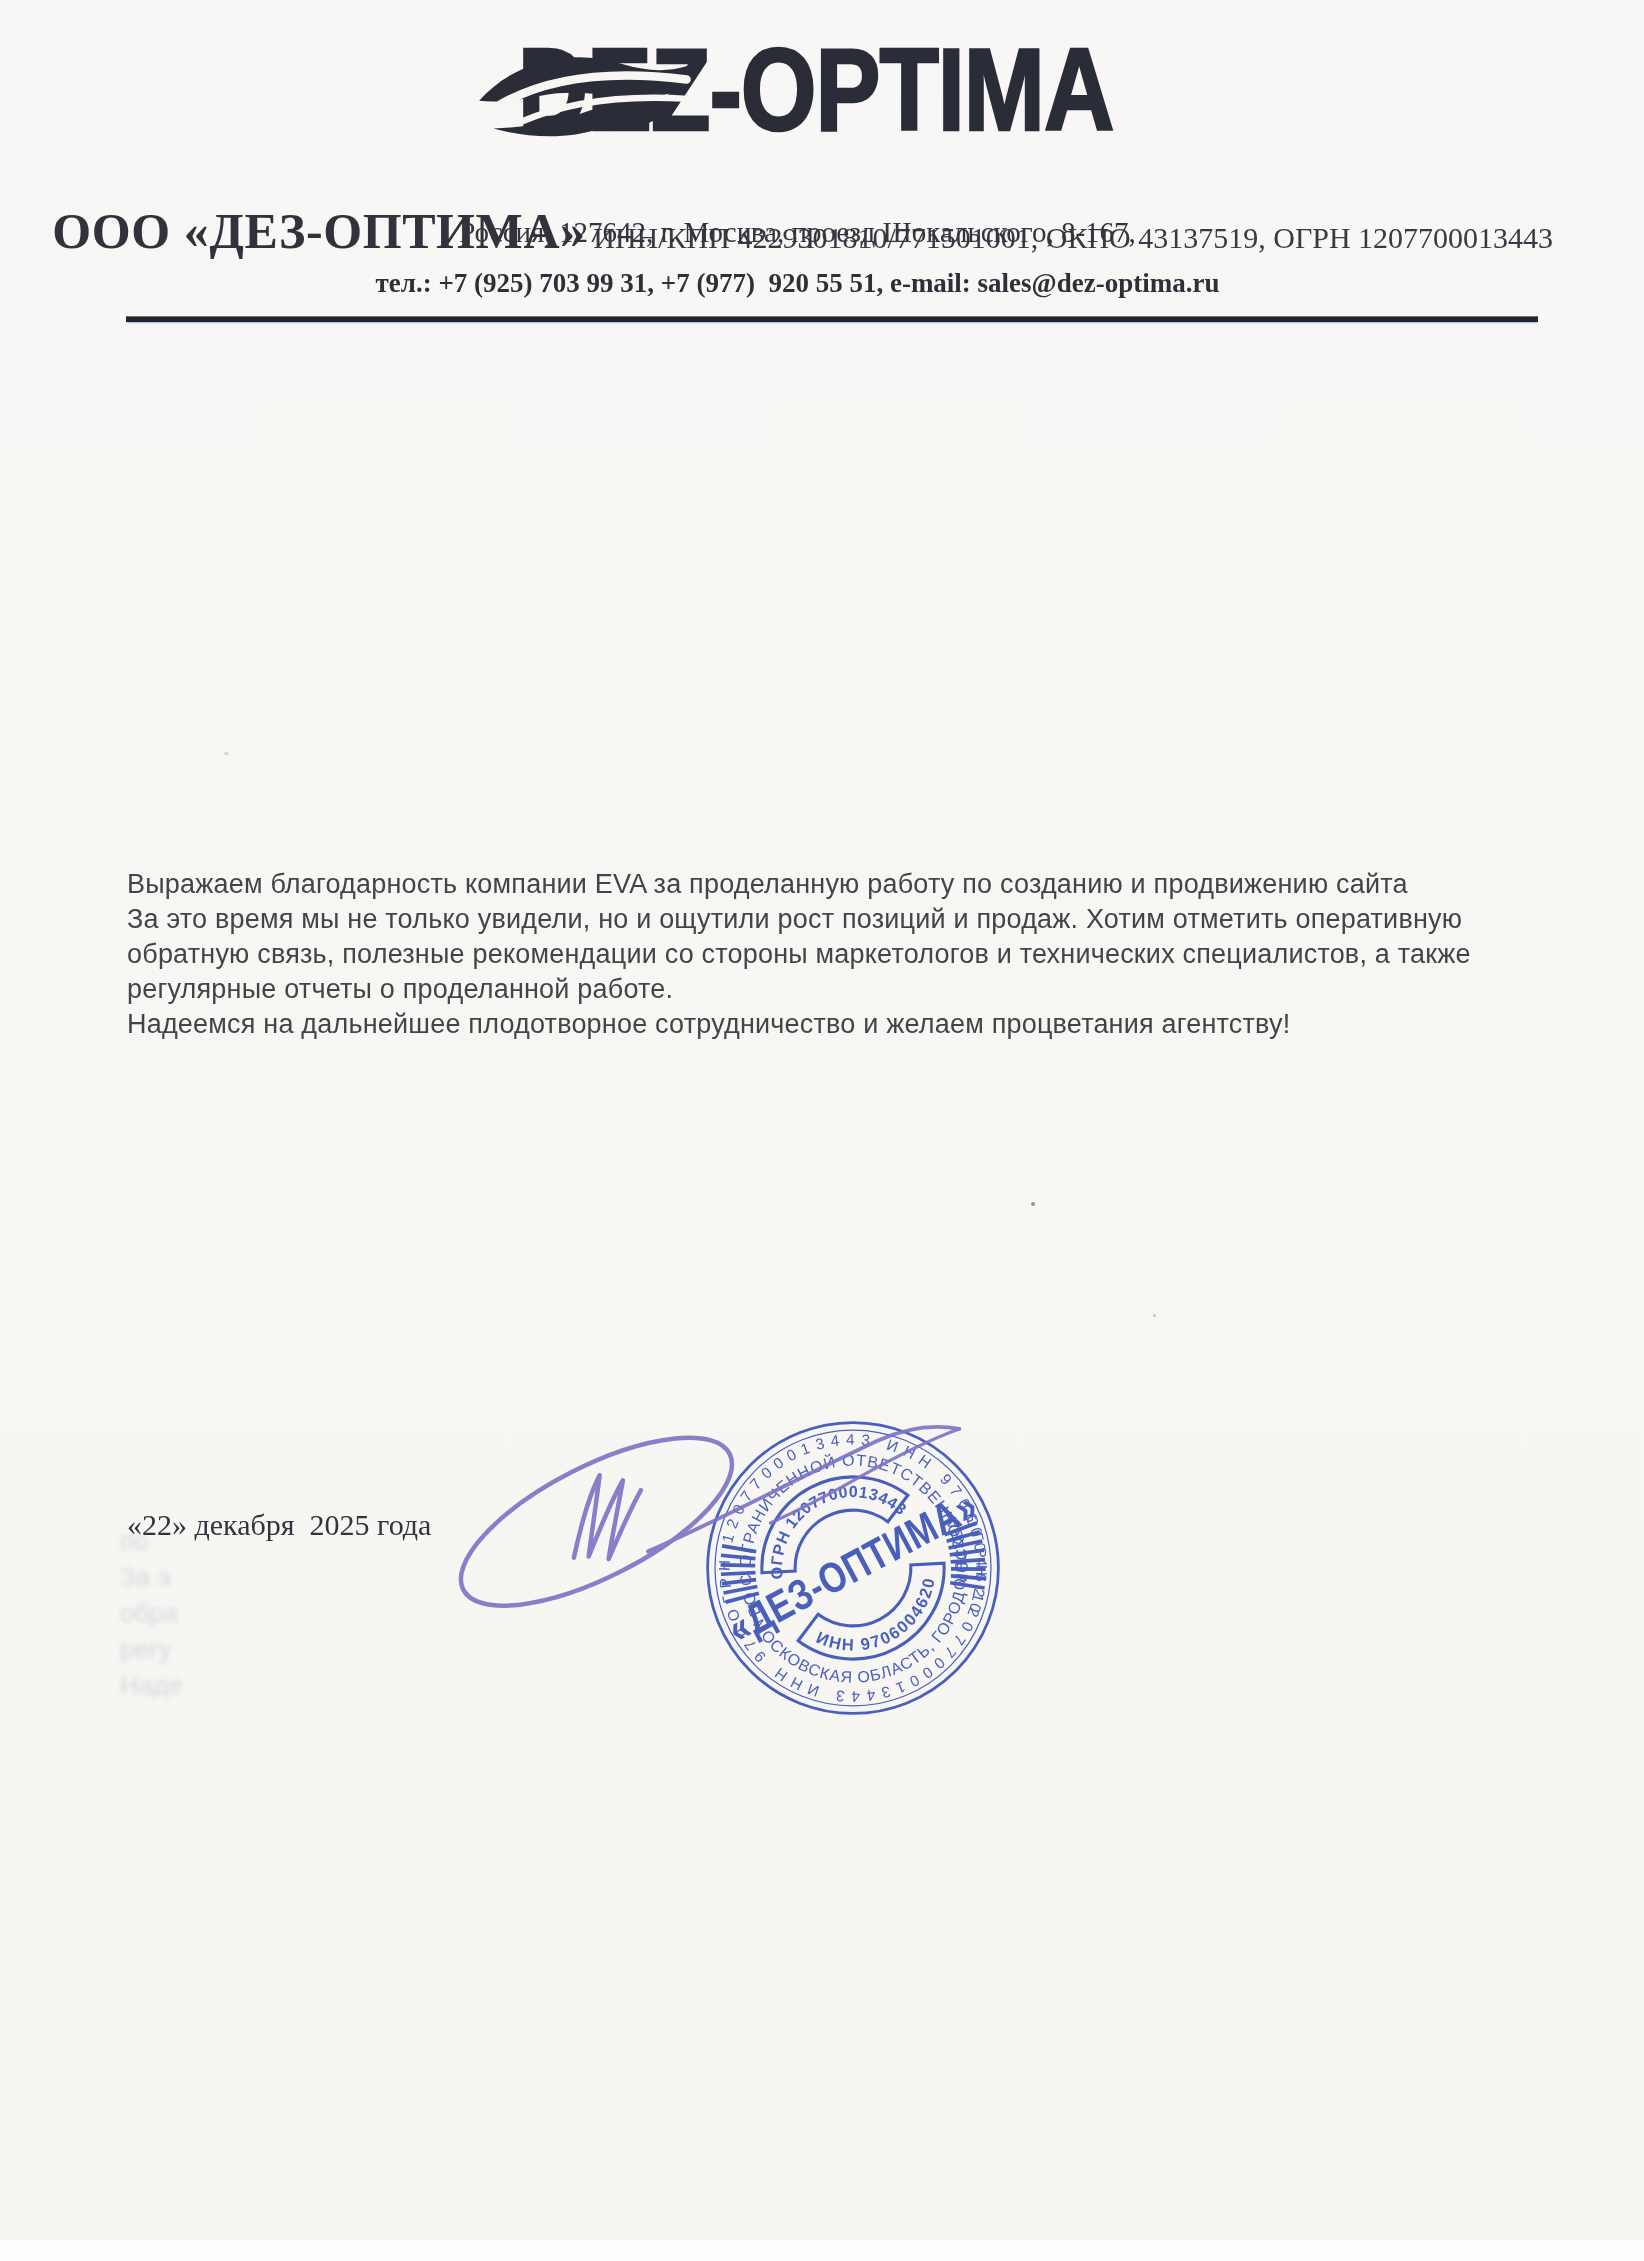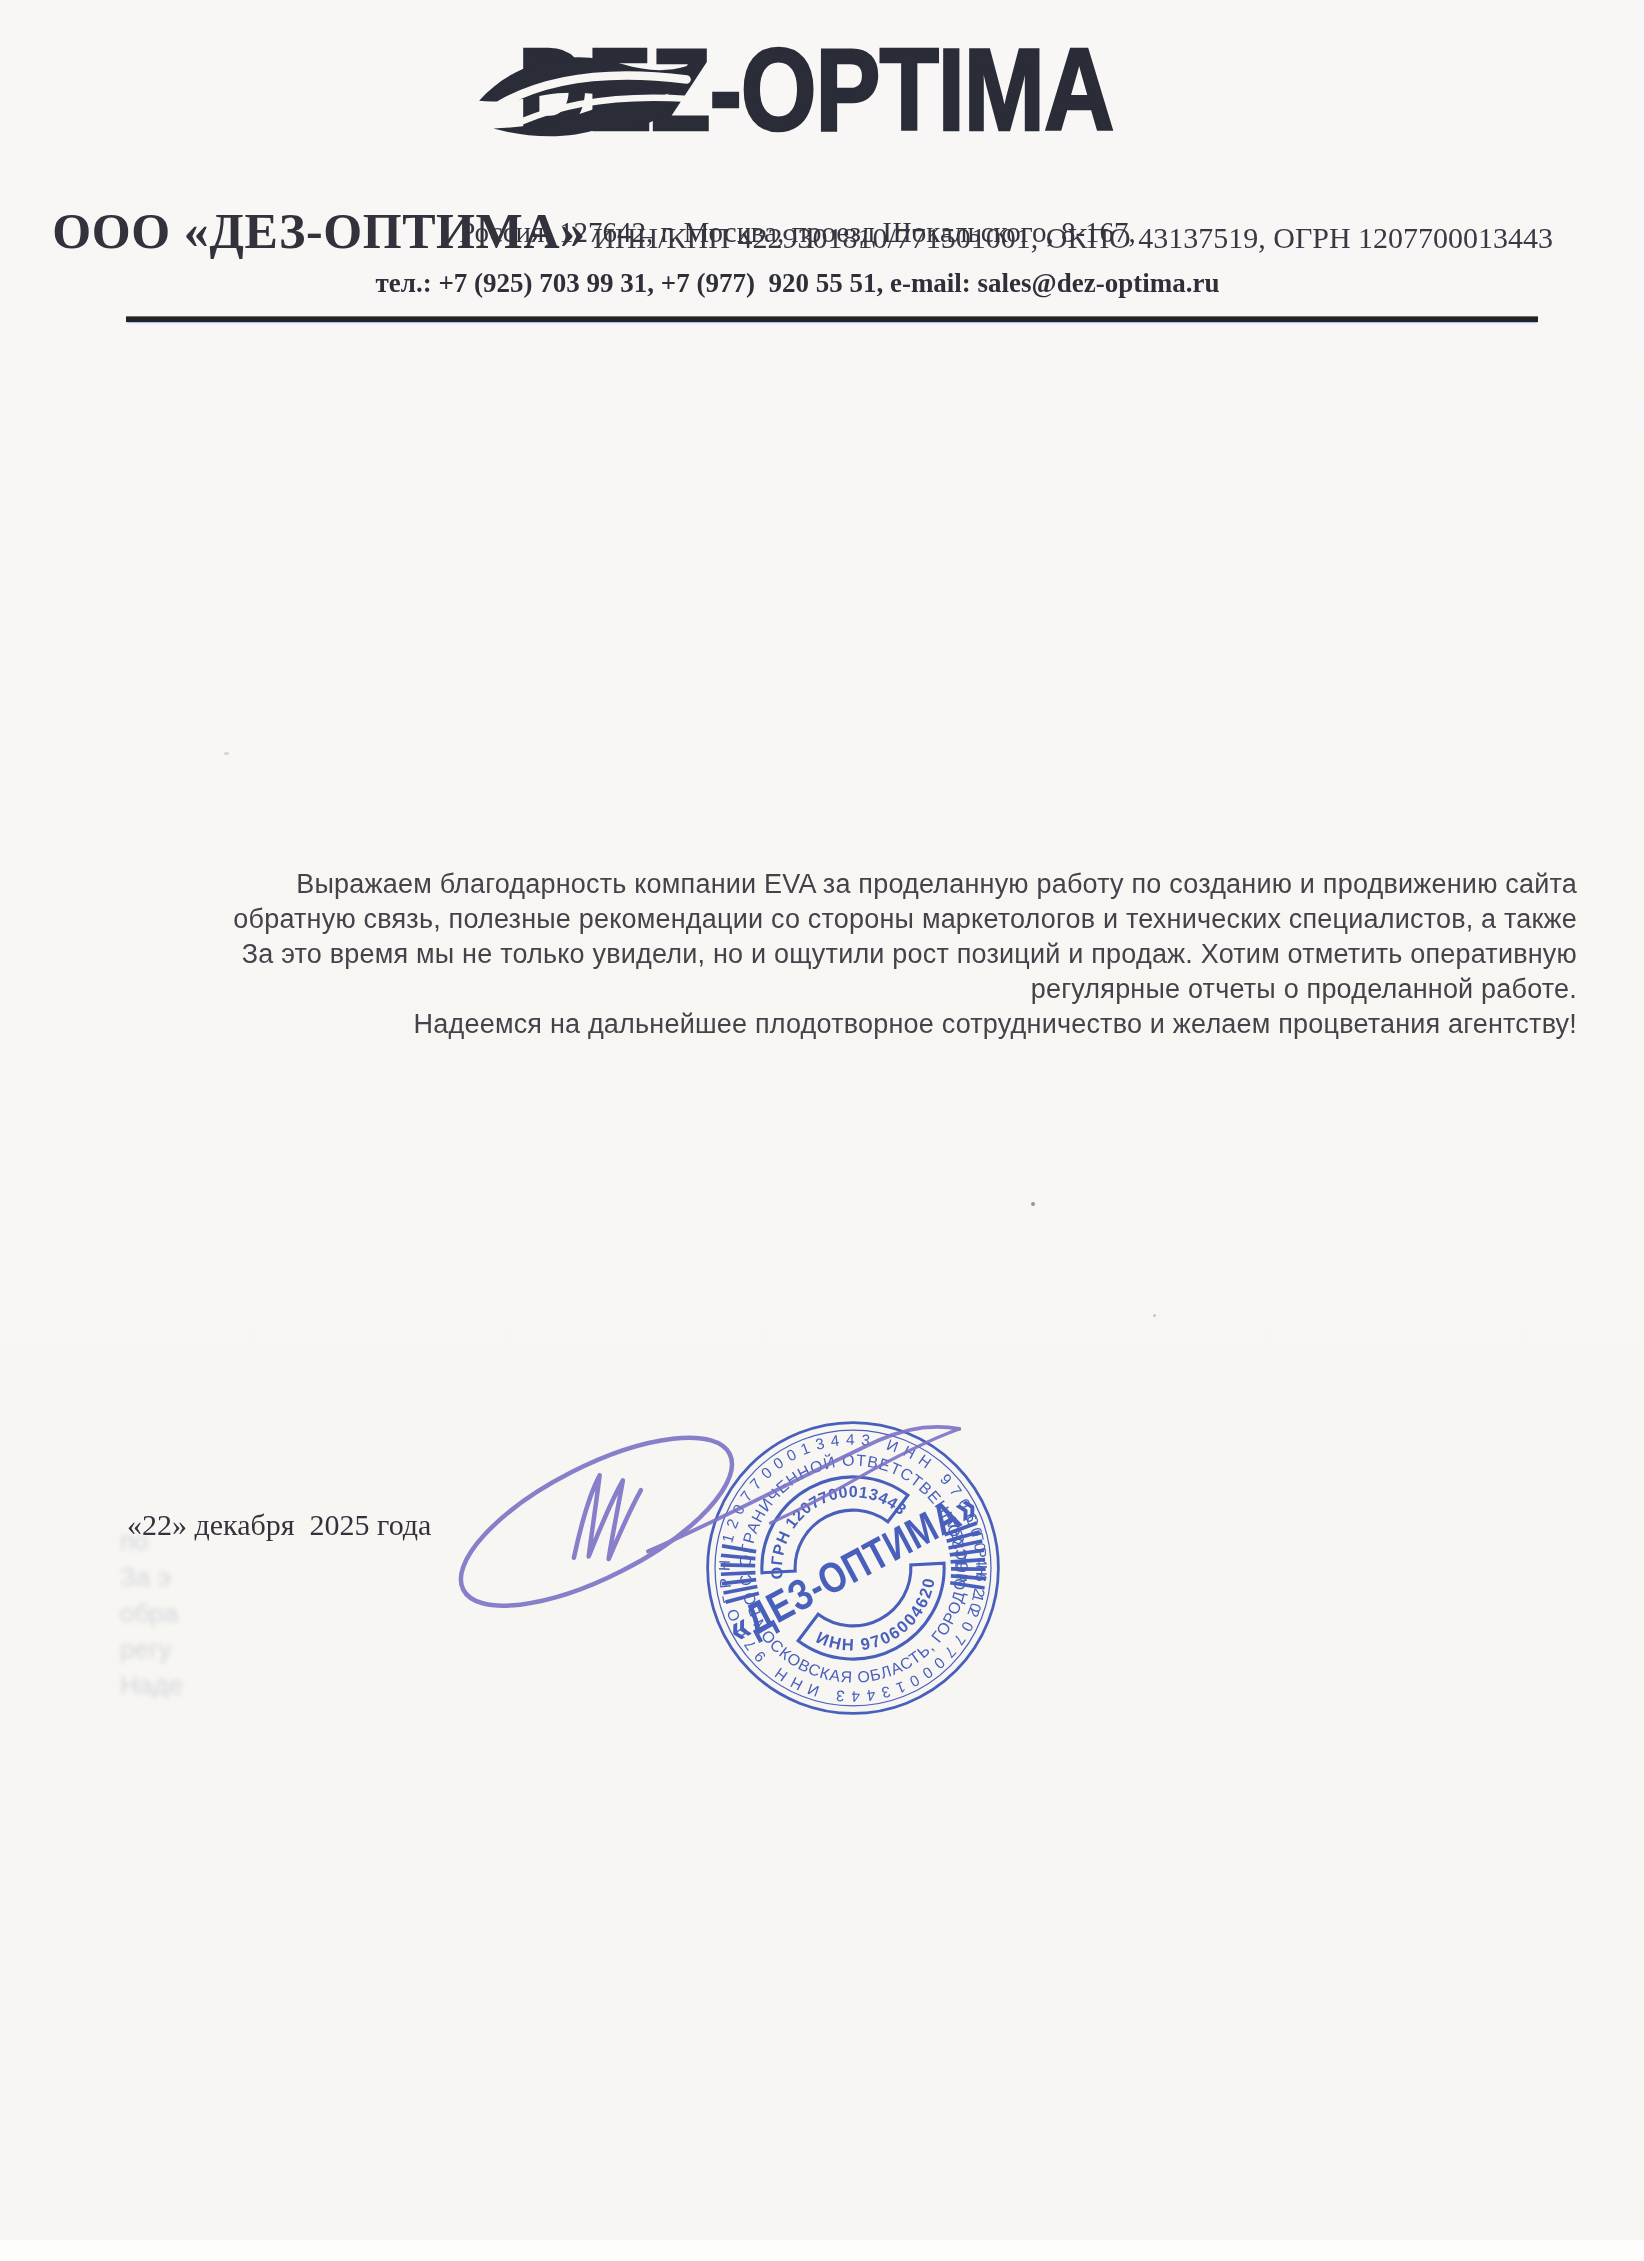--- a/index.html
+++ b/index.html
@@ -26,21 +26,21 @@
   .rule{
     left:126px;top:316px;width:1412px;height:4.5px;
     background:#20222e;
     border-top:0.6px solid rgba(205,175,95,.55);
     box-shadow:0 1.9px 1.3px -0.6px rgba(95,135,215,.5);
   }
 
   
   .letter-body{left:127px;top:867px;width:1450px;
     font-family:"Liberation Sans", sans-serif;
-    font-size:27px;line-height:35px;letter-spacing:0.2px;color:#454349;text-align:right;}
+    font-size:27px;line-height:35px;letter-spacing:0.2px;color:#454349;}
   .body-line{white-space:pre;}
 
   
   .date-line{left:127px;top:1484px;font-size:30px;color:#34323c;margin-top:24px;}
 
   
   .ghost{left:120px;font-family:"Liberation Sans", sans-serif;font-size:26px;
     color:#9aa2b5;opacity:.38;filter:blur(2.6px);white-space:pre;}
 
   .speck{border-radius:50%;background:rgba(70,68,80,.55);}
@@ -70,22 +70,22 @@
 
   <div class="abs header-block company-line center pre">
     <span class="company-name">ООО «ДЕЗ-ОПТИМА»</span><span class="company-details"> <span>ИНН/КПП 4229301810/771501001, ОКПО 43137519, ОГРН 1207700013443</span></span>
   </div>
   <div class="abs header-block address-line center pre">Россия, 127642, г. Москва, проезд Шокальского, 8-167,</div>
   <div class="abs header-block contacts-line center pre">тел.: +7 (925) 703 99 31, +7 (977)  920 55 51, e-mail: sales@dez-optima.ru</div>
   <div class="abs rule"></div>
 
   <div class="abs letter-body">
     <div class="body-line">Выражаем благодарность компании EVA за проделанную работу по созданию и продвижению сайта</div>
+    <div class="body-line">За это время мы не только увидели, но и ощутили рост позиций и продаж. Хотим отметить оперативную</div>
     <div class="body-line">обратную связь, полезные рекомендации со стороны маркетологов и технических специалистов, а также</div>
-    <div class="body-line">За это время мы не только увидели, но и ощутили рост позиций и продаж. Хотим отметить оперативную</div>
     <div class="body-line">регулярные отчеты о проделанной работе.</div>
     <div class="body-line">Надеемся на дальнейшее плодотворное сотрудничество и желаем процветания агентству!</div>
   </div>
 
   <div class="abs date-line pre">«22» декабря  2025 года</div>
 
   <div class="abs ghost" style="top:1526px;">по</div>
   <div class="abs ghost" style="top:1562px;">За э</div>
   <div class="abs ghost" style="top:1598px;">обра</div>
   <div class="abs ghost" style="top:1634px;">регу</div>

